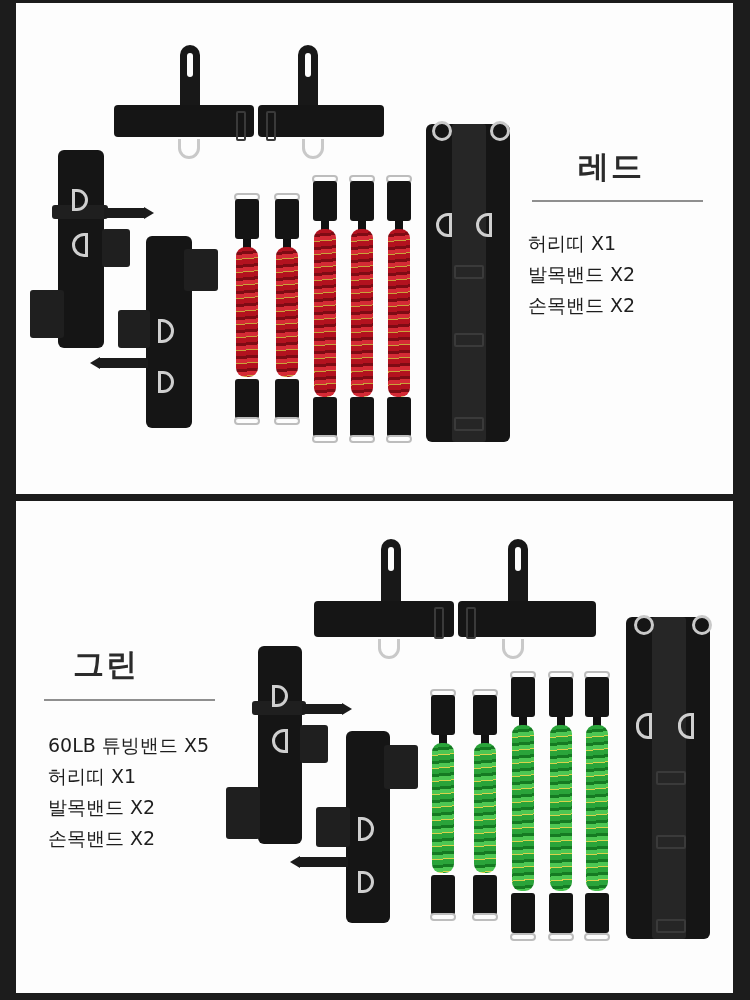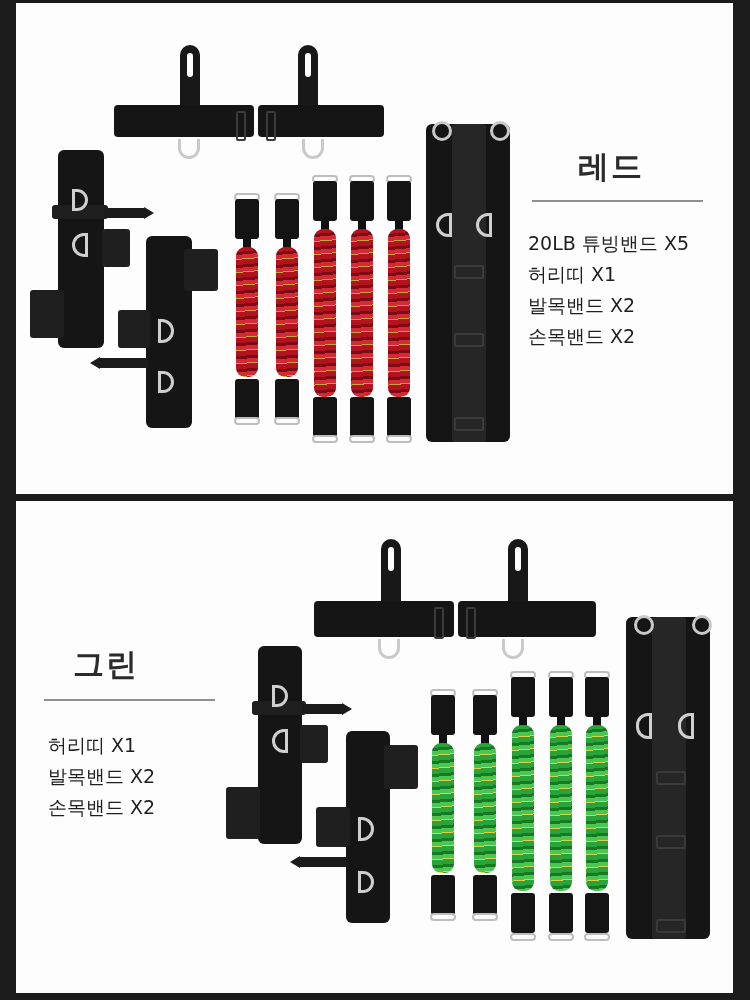--- a/index.html
+++ b/index.html
@@ -36,21 +36,20 @@
   .buckle-tip { position:absolute; width:0; height:0; border-top:6px solid transparent; border-bottom:6px solid transparent; }
 </style>
 </head>
 <body>
 
 <div class="panel top">
 
   <div class="title" style="left:562px; top:143px;">레드</div>
   <div class="divider" style="left:516px; top:197px; width:171px;"></div>
   <div class="specs" style="left:512px; top:225px;">
-    <div class="spec-line">20LB 튜빙밴드 X5</div>
     <div class="spec-line">허리띠 X1</div>
     <div class="spec-line">발목밴드 X2</div>
     <div class="spec-line">손목밴드 X2</div>
   </div>
 
   <div>
     <div class="loop" style="left:164px; top:42px; width:20px; height:62px;">
         <div class="hole"></div>
       </div>
     <div class="blk" style="left:98px; top:102px; width:140px; height:32px;"></div>
@@ -138,20 +137,21 @@
     <div class="slot" style="left:438px; top:330px; width:30px; height:14px;"></div>
     <div class="slot" style="left:438px; top:414px; width:30px; height:14px;"></div>
   </div>
 </div>
 
 <div class="panel bottom">
 
   <div class="title" style="left:57px; top:143px;">그린</div>
   <div class="divider" style="left:28px; top:198px; width:171px;"></div>
   <div class="specs" style="left:32px; top:229px;">
+    <div class="spec-line">60LB 튜빙밴드 X5</div>
     <div class="spec-line">허리띠 X1</div>
     <div class="spec-line">발목밴드 X2</div>
     <div class="spec-line">손목밴드 X2</div>
   </div>
 
   <div>
     <div class="loop" style="left:365px; top:38px; width:20px; height:64px;">
         <div class="hole"></div>
       </div>
     <div class="blk" style="left:298px; top:100px; width:140px; height:36px;"></div>

